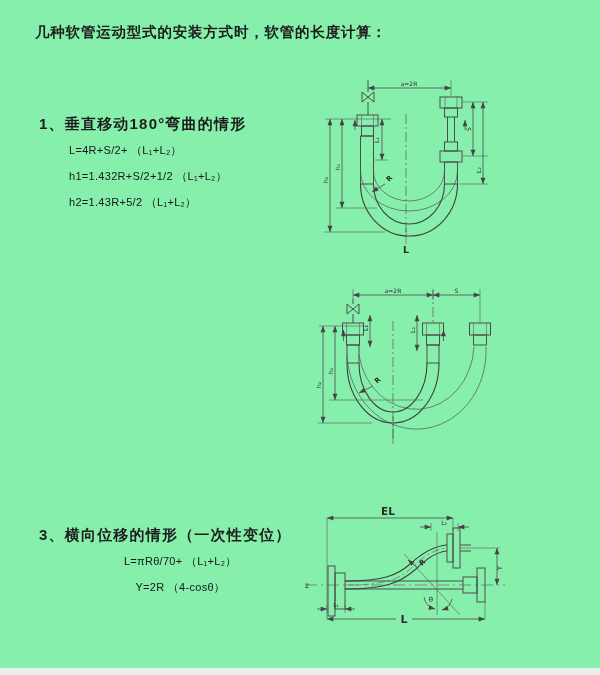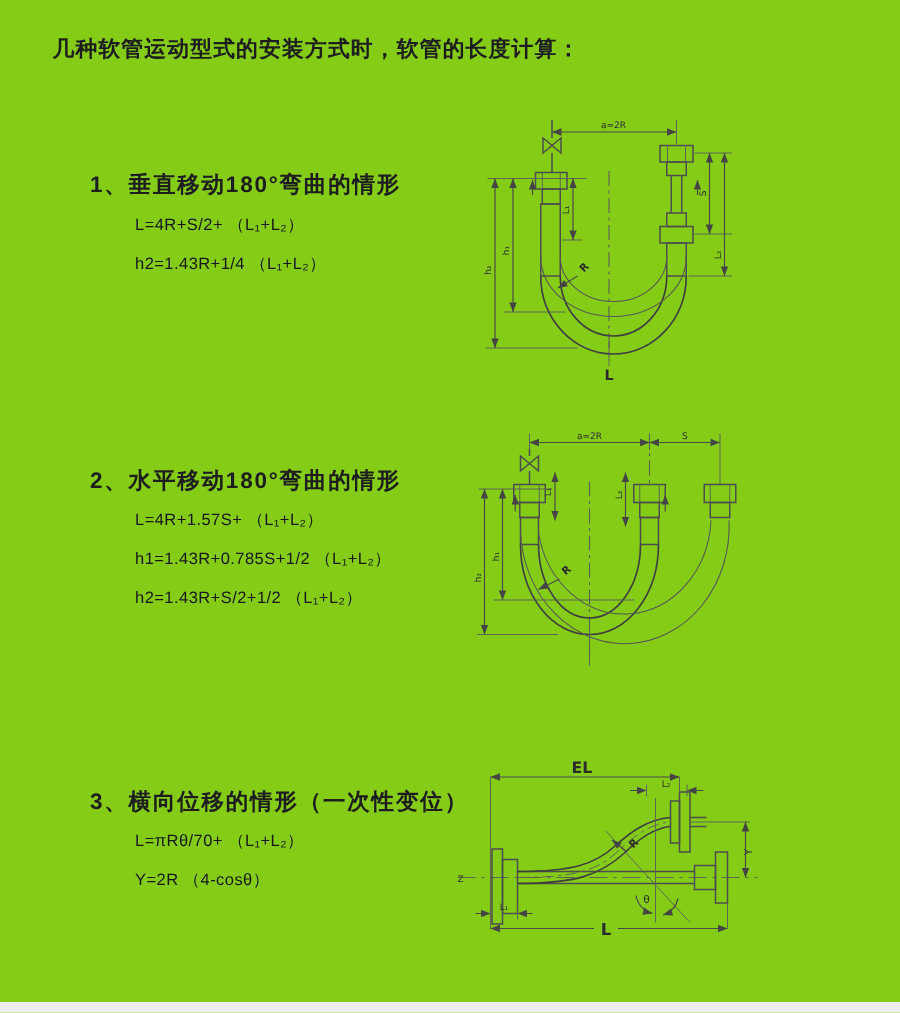--- a/index.html
+++ b/index.html
@@ -1,23 +1,23 @@
 <!DOCTYPE html>
 <html><head>
 <meta charset="utf-8">
 <style>
   html,body{margin:0;padding:0;background:#ffffff;}
-  .page{position:relative;width:600px;height:675px;background:#84cc16;overflow:hidden;
+  .page{position:relative;width:600px;height:675px;background:#86efac;overflow:hidden;
         font-family:"Liberation Sans","DejaVu Sans",sans-serif;color:#222;}
   .title{position:absolute;left:35px;top:23px;font-size:14.5px;font-weight:bold;
          letter-spacing:0.8px;color:#1d1d1d;white-space:nowrap;}
-  .section{position:absolute;left:60px;white-space:nowrap;}
+  .section{position:absolute;left:39px;white-space:nowrap;}
   .sec-heading{font-size:15px;font-weight:bold;letter-spacing:1.2px;line-height:26px;color:#1d1d1d;}
   .formula{font-size:11px;line-height:26px;margin-left:30px;color:#171717;letter-spacing:0.3px;}
-  .sec1{top:111px;} .sec2{top:308px;} .sec3{top:522px;}
+  .sec1{top:111px;} .sec2{top:308px;} .sec3{top:522px;text-align:center;}
   svg{position:absolute;overflow:visible;}
   .d1{left:315px;top:72px;} .d2{left:310px;top:283px;} .d3{left:300px;top:502px;}
   .ln{stroke:#4d4d4d;stroke-width:1;fill:none;}
   .thin{stroke:#5a5a5a;stroke-width:0.6;fill:none;}
   .dim{stroke:#4a4a4a;stroke-width:0.8;fill:none;}
   .ext{stroke:#5a5a5a;stroke-width:0.6;fill:none;}
   .cl{stroke:#5a5a5a;stroke-width:0.7;fill:none;stroke-dasharray:10 3 2 3;}
   .hose{stroke:#3f3f3f;stroke-width:1.1;fill:none;}
   .hose2{stroke:#555;stroke-width:0.7;fill:none;}
   .lbl{font-family:"DejaVu Sans",sans-serif;fill:#2b2b2b;}
@@ -27,29 +27,24 @@
 </head>
 <body>
 
 <div class="page">
 
   <div class="title">几种软管运动型式的安装方式时，软管的长度计算：</div>
 
   <div class="section sec1">
     <div class="sec-heading">1、垂直移动180°弯曲的情形</div>
     <div class="formula">L=4R+S/2+ （L₁+L₂）</div>
-    <div class="formula">h2=1.43R+1/4 （L₁+L₂）</div>
+    <div class="formula">h1=1.432R+S/2+1/2 （L₁+L₂）</div>
+    <div class="formula">h2=1.43R+5/2 （L₁+L₂）</div>
   </div>
 
-  <div class="section sec2">
-    <div class="sec-heading">2、水平移动180°弯曲的情形</div>
-    <div class="formula">L=4R+1.57S+ （L₁+L₂）</div>
-    <div class="formula">h1=1.43R+0.785S+1/2 （L₁+L₂）</div>
-    <div class="formula">h2=1.43R+S/2+1/2 （L₁+L₂）</div>
-  </div>
 
   <div class="section sec3">
     <div class="sec-heading">3、横向位移的情形（一次性变位）</div>
     <div class="formula">L=πRθ/70+ （L₁+L₂）</div>
     <div class="formula">Y=2R （4-cosθ）</div>
   </div>
 
   <svg class="d1" width="285" height="190" viewBox="0 0 285 190">
     <defs>
       <marker id="d1-ar" viewBox="0 0 10 10" refX="9" refY="5" markerWidth="9" markerHeight="7" orient="auto-start-reverse" markerUnits="userSpaceOnUse">

